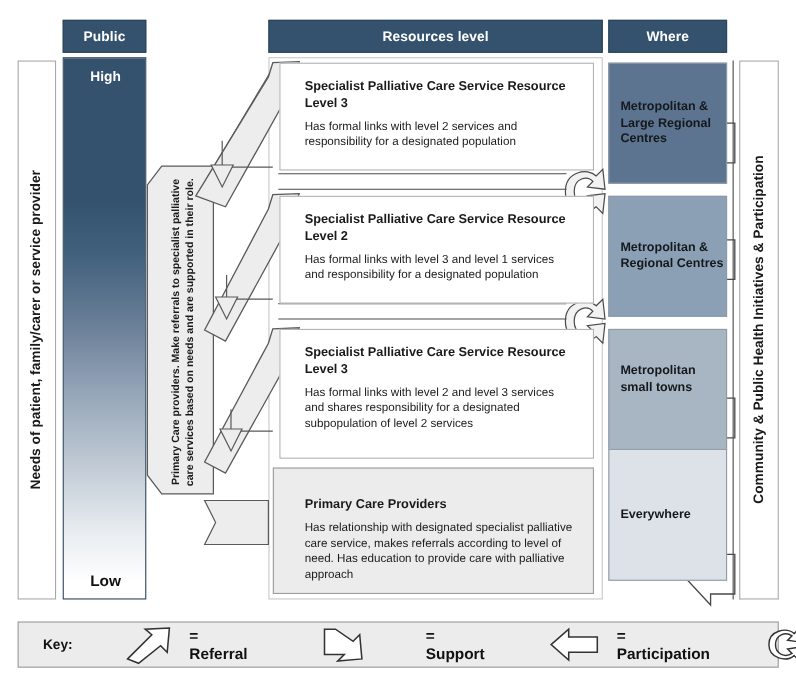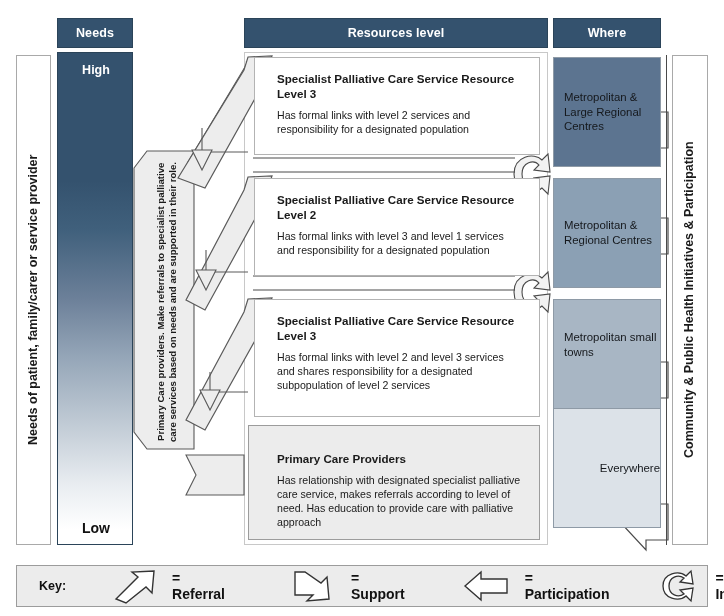--- a/index.html
+++ b/index.html
@@ -24,39 +24,38 @@
   }
   .card.shaded{background:#ececec;border:1px solid #9c9c9c;}
   .card-title{
     font-size:11.6px;font-weight:bold;color:#1a1a1a;line-height:1.28;margin:0 0 6px 0;
   }
   .card-body{
     font-size:10.6px;color:#1a1a1a;line-height:1.33;margin:0;
   }
   .where-box{
     border:1px solid #8e9aa6;display:flex;align-items:center;
-    font-size:11.4px;font-weight:normal;color:#15181c;line-height:1.3;
+    font-size:11.4px;font-weight:bold;color:#15181c;line-height:1.3;
     padding-left:10px;
-    justify-content:flex-end;
   }
   .key-bar{
     background:#ececec;border:1px solid #9c9c9c;display:flex;align-items:center;
   }
   .key-label{font-size:12.5px;font-weight:bold;color:#111;}
   .key-text{font-size:14px;font-weight:bold;color:#111;}
   .key-item{display:flex;align-items:center;}
   svg{display:block;overflow:visible;}
   .ovl{position:absolute;left:0;top:0;width:724px;height:616px;pointer-events:none;}
 </style>
 </head>
 <body>
 
 <div id="root">
 
-  <div class="abs hdr" style="left:57px;top:18px;width:76px;height:30px;">Needs</div>
+  <div class="abs hdr" style="left:57px;top:18px;width:76px;height:30px;">Public</div>
 
   <div class="abs hdr" style="left:244px;top:18px;width:304px;height:30px;">Resources level</div>
 
   <div class="abs hdr" style="left:553px;top:18px;width:108px;height:30px;">Where</div>
 
   <div class="abs box-white" style="left:16px;top:55px;width:35px;height:490px;">
     <div class="vtext" style="width:100%;height:100%;">Needs of patient, family/carer or service provider</div>
   </div>
 
   <div class="abs" style="left:57px;top:52px;width:76px;height:493px;border:1px solid #2b4459;
@@ -176,21 +175,21 @@
 
     <span style="margin-left:22px;" class="key-label">Key:</span>
 
     <span class="key-item" style="margin-left:48px;">
       <svg width="44" height="34" viewBox="0 0 44 34">
         <polygon points="2,30 24,8 18,3 40,2 38,24 32,18 12,34" fill="#ffffff" stroke="#333" stroke-width="1.4"></polygon>
       </svg>
       <span class="key-text" style="margin-left:14px;">= Referral</span>
     </span>
 
-    <span class="key-item" style="margin-left:68px;">
+    <span class="key-item" style="margin-left:68px;gap:36px;">
       <svg width="44" height="34" viewBox="0 0 44 34">
         <polygon points="2,3 2,26 20,26 14,32 36,30 34,8 28,14 12,3" fill="#ffffff" stroke="#333" stroke-width="1.4"></polygon>
       </svg>
       <span class="key-text" style="margin-left:14px;">= Support</span>
     </span>
 
     <span class="key-item" style="margin-left:58px;">
       <svg width="48" height="32" viewBox="0 0 48 32">
         <polygon points="2,16 18,2 18,9 44,9 44,23 18,23 18,30" fill="#ffffff" stroke="#333" stroke-width="1.4"></polygon>
       </svg>

